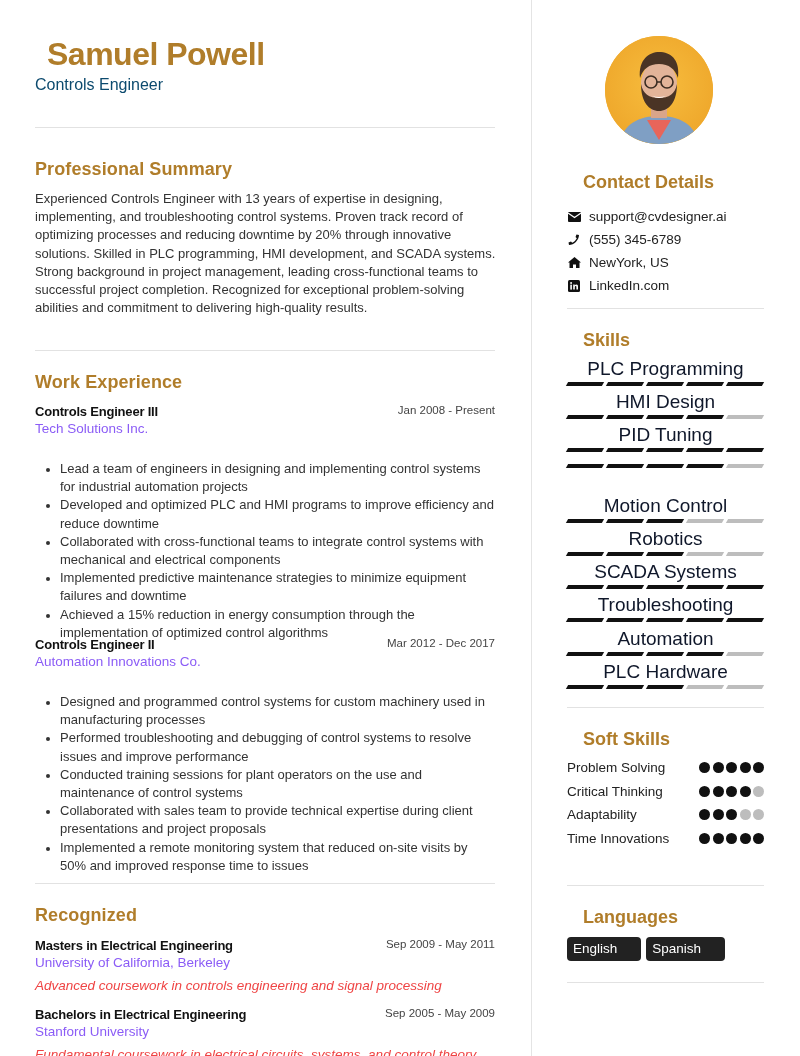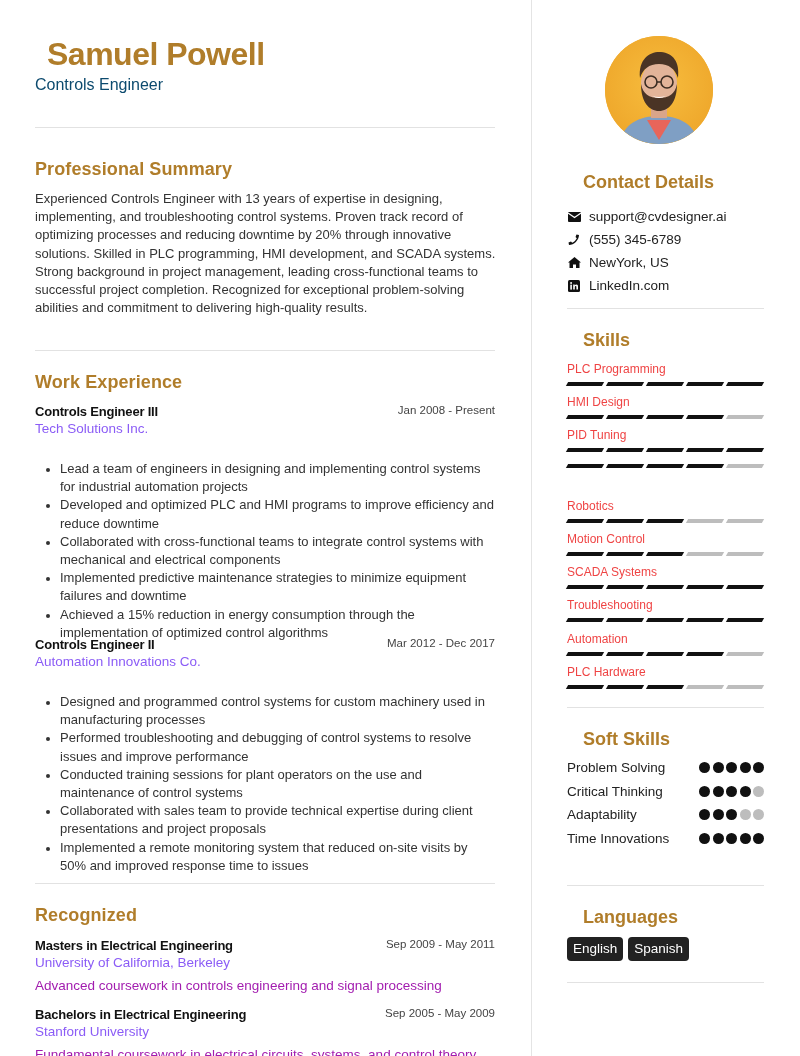--- a/index.html
+++ b/index.html
@@ -24,47 +24,47 @@
 
     
     .entry { position: absolute; left: 0; width: 460px; }
     .entry-head { position: relative; height: 18px; }
     .entry-role { font-size: 13px; font-weight: bold; color: #111; line-height: 18px; letter-spacing: -0.2px; }
     .entry-date { position: absolute; right: 0; top: 0; font-size: 11.5px; color: #444; line-height: 16px; }
     .entry-org { font-size: 13.5px; color: #8b5cf6; line-height: 18px; }
     .bullets { list-style: none; margin-top: 22px; }
     .bullets li { position: relative; padding-left: 25px; font-size: 13px; line-height: 18.2px; color: #333; }
     .bullets li::before { content: ""; position: absolute; left: 11px; top: 8px; width: 4px; height: 4px; border-radius: 50%; background: #333; }
-    .edu-desc { font-size: 13.5px; color: #a21caf; line-height: 18px; margin-top: 5px; }
+    .edu-desc { font-size: 13.5px; color: #ef4444; line-height: 18px; margin-top: 5px; font-style: italic; }
 
     
     .photo { position: absolute; left: 38px; top: 36px; width: 108px; height: 108px; border-radius: 50%; overflow: hidden; background: #f2b133; }
     .r-title { position: absolute; left: 0; font-size: 18px; font-weight: bold; color: #b07d2a; line-height: 22px; margin-left: 16px; }
     .r-hr { position: absolute; left: 0; width: 197px; height: 1px; background: #e2e2e2; }
 
     .contact-list { position: absolute; top: 205px; left: 0; width: 197px; }
     .contact-item { display: flex; align-items: center; height: 23px; font-size: 13.5px; color: #222; }
     .contact-icon { width: 14px; height: 14px; margin-right: 8px; display: inline-flex; align-items: center; justify-content: center; }
 
     .skills-list { position: absolute; top: 360px; left: 0; width: 197px; }
     .skill { height: 33.2px; }
-    .skill-label { font-size: 12px; color: #ef4444; line-height: 18px; }
+    .skill-label { font-size: 19px; color: #0f172a; line-height: 18px; text-align: center; }
     .skill-bar { display: flex; gap: 4px; margin-top: 4px; height: 5px; }
     .seg { width: 36px; height: 4px; background: #111; transform: skewX(-30deg); }
     .seg.off { background: #bdbdbd; }
 
     .soft-list { position: absolute; top: 759px; left: 0; width: 197px; }
     .soft { display: flex; justify-content: space-between; align-items: flex-start; font-size: 13.5px; color: #222; line-height: 18px; margin-bottom: 5.5px; }
     .soft-label { width: 110px; }
     .dots { display: flex; gap: 2.5px; padding-top: 3px; }
     .dot { width: 11px; height: 11px; border-radius: 50%; background: #111; }
     .dot.off { background: #bdbdbd; }
 
     .lang-list { position: absolute; top: 937px; left: 0; display: flex; gap: 5px; }
-    .lang-chip { background: #222; color: #fff; font-size: 13.5px; line-height: 18px; padding: 3px 6px 3px 6px; border-radius: 4px; }
+    .lang-chip { background: #222; color: #fff; font-size: 13.5px; line-height: 18px; padding: 3px 24px 3px 6px; border-radius: 4px; }
   </style>
 </head>
 <body>
 
 <div class="page">
 
   <div class="left-col">
     <div class="name">Samuel Powell</div>
     <div class="job-title">Controls Engineer</div>
     <div class="hr" style="top:127px"></div>
@@ -236,31 +236,31 @@
         <div class="skill">
           <div class="skill-bar">
             <span class="seg"></span>
             <span class="seg"></span>
             <span class="seg"></span>
             <span class="seg"></span>
             <span class="seg off"></span>
           </div>
         </div>
         <div class="skill">
+          <div class="skill-label">Motion Control</div>
+          <div class="skill-bar">
+            <span class="seg"></span>
+            <span class="seg"></span>
+            <span class="seg"></span>
+            <span class="seg off"></span>
+            <span class="seg off"></span>
+          </div>
+        </div>
+        <div class="skill">
           <div class="skill-label">Robotics</div>
-          <div class="skill-bar">
-            <span class="seg"></span>
-            <span class="seg"></span>
-            <span class="seg"></span>
-            <span class="seg off"></span>
-            <span class="seg off"></span>
-          </div>
-        </div>
-        <div class="skill">
-          <div class="skill-label">Motion Control</div>
           <div class="skill-bar">
             <span class="seg"></span>
             <span class="seg"></span>
             <span class="seg"></span>
             <span class="seg off"></span>
             <span class="seg off"></span>
           </div>
         </div>
         <div class="skill">
           <div class="skill-label">SCADA Systems</div>

